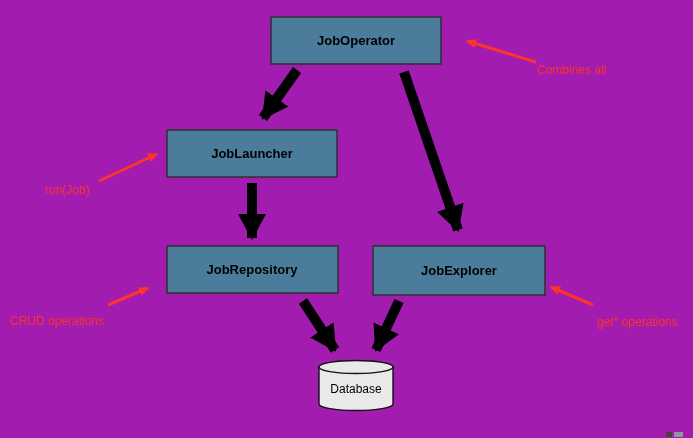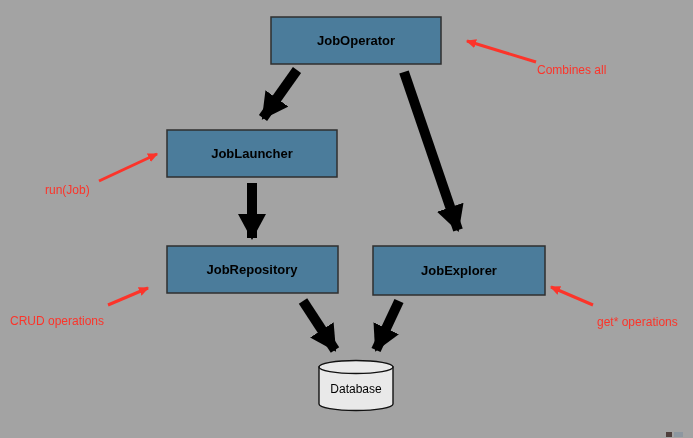--- a/index.html
+++ b/index.html
@@ -1,20 +1,20 @@
 <!DOCTYPE html>
 <html><head>
 <meta charset="utf-8">
 <style>
   html, body { margin: 0; padding: 0; background: #ffffff; }
   #stage {
     position: relative;
     width: 693px;
     height: 438px;
-    background: #a3a3a3;
+    background: #a21caf;
     overflow: hidden;
     font-family: "Liberation Sans", "DejaVu Sans", sans-serif;
   }
   svg { position: absolute; left: 0; top: 0; }
   .node-label {
     font-family: "Liberation Sans", "DejaVu Sans", sans-serif;
     font-size: 13px;
     font-weight: bold;
   }
   .db-label {

